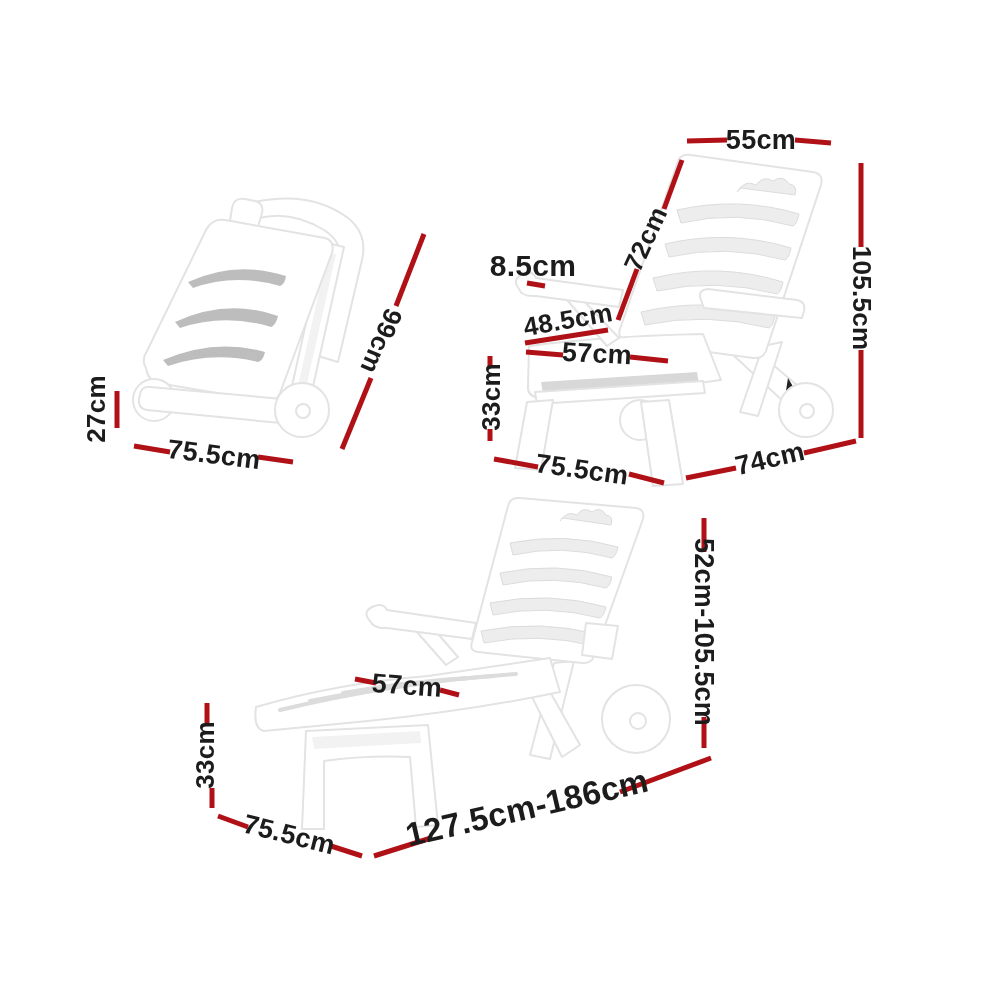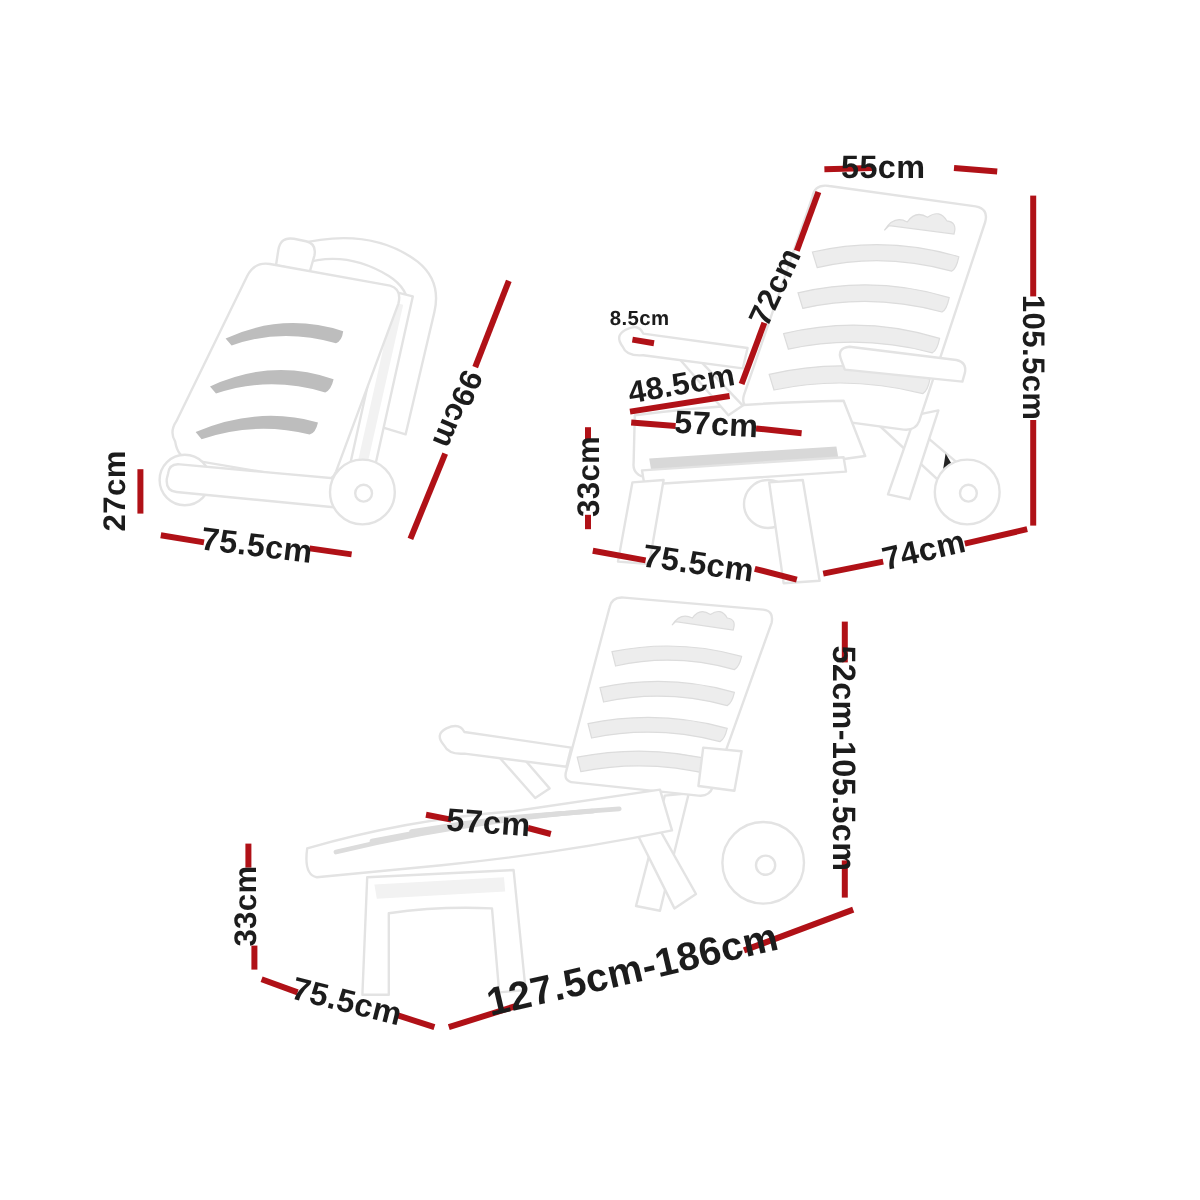--- a/index.html
+++ b/index.html
@@ -137,23 +137,23 @@
       <line x1="620" y1="792" x2="711" y2="758"></line>
       <line x1="704" y1="518" x2="704" y2="552"></line>
       <line x1="704" y1="717" x2="704" y2="748"></line>
     </g>
   </svg>
 
   <div class="lbl" style="left:96px;top:409px;--r:-90deg;font-size:26px">27cm</div>
   <div class="lbl" style="left:214px;top:455px;--r:7deg">75.5cm</div>
   <div class="lbl" style="left:381px;top:341px;--r:113deg;font-size:26px">99cm</div>
 
-  <div class="lbl" style="left:736px;top:140px">55cm</div>
+  <div class="lbl" style="left:761px;top:140px">55cm</div>
   <div class="lbl" style="left:646px;top:239px;--r:-65deg;font-size:26px">72cm</div>
-  <div class="lbl" style="left:533px;top:266px;font-size:17px">8.5cm</div>
+  <div class="lbl" style="left:533px;top:266px;font-size:30px">8.5cm</div>
   <div class="lbl" style="left:568px;top:320px;--r:-10deg;font-size:26px">48.5cm</div>
   <div class="lbl" style="left:597px;top:354px;--r:3deg">57cm</div>
   <div class="lbl" style="left:491px;top:397px;--r:-90deg;font-size:26px">33cm</div>
   <div class="lbl" style="left:861px;top:298px;--r:90deg;font-size:26px">105.5cm</div>
   <div class="lbl" style="left:582px;top:470px;--r:8deg">75.5cm</div>
   <div class="lbl" style="left:770px;top:459px;--r:-13deg">74cm</div>
 
   <div class="lbl" style="left:407px;top:686px;--r:4deg">57cm</div>
   <div class="lbl" style="left:205px;top:755px;--r:-90deg;font-size:26px">33cm</div>
   <div class="lbl" style="left:703px;top:632px;--r:90deg">52cm-105.5cm</div>

